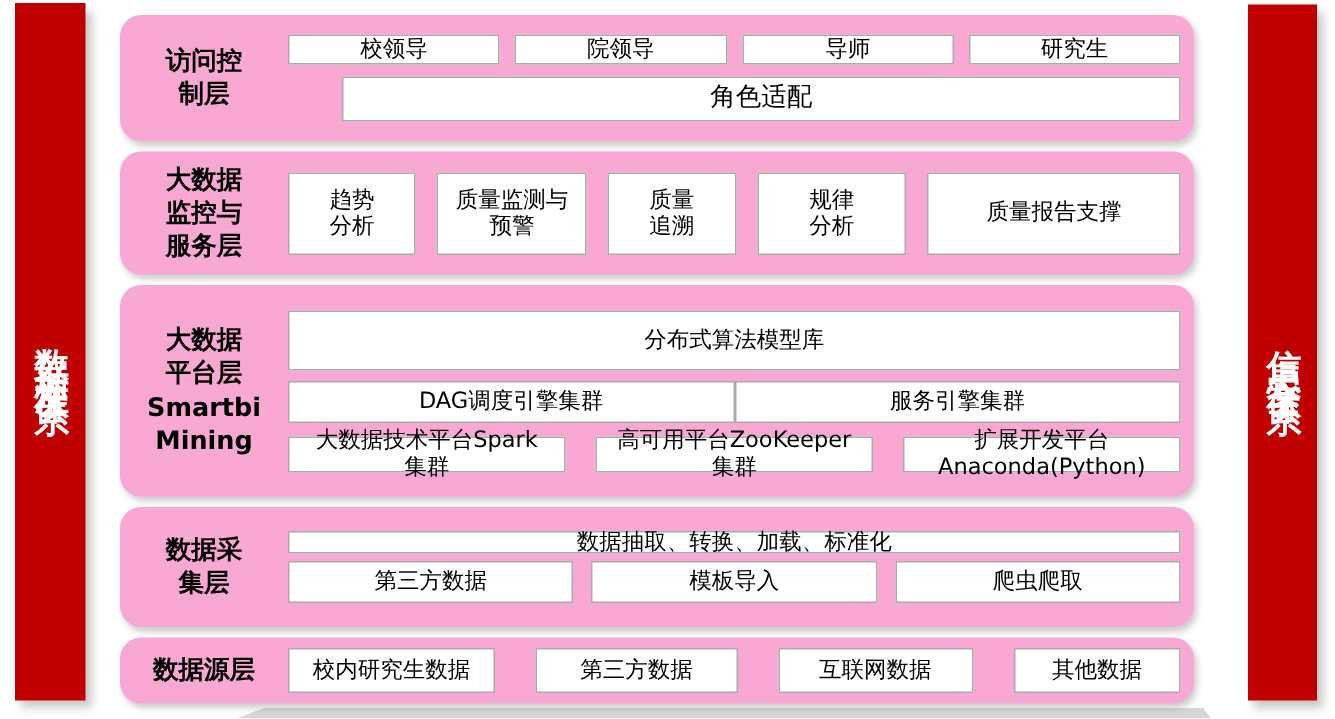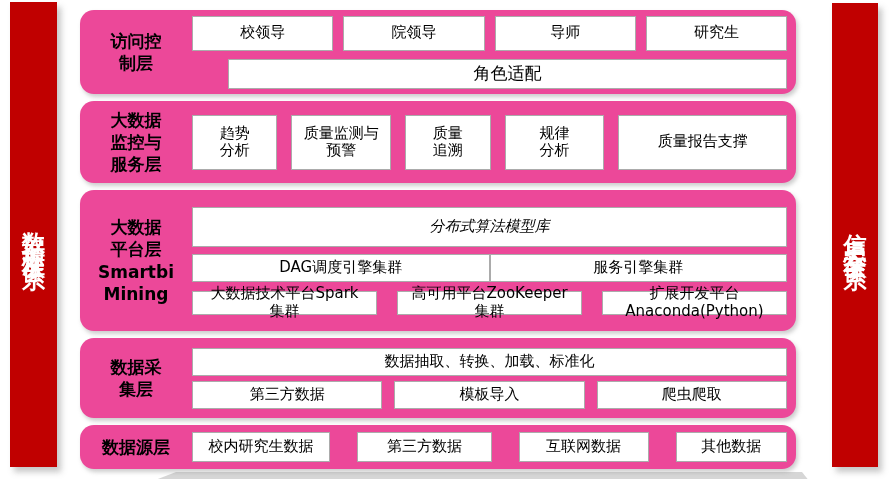--- a/index.html
+++ b/index.html
@@ -28,21 +28,21 @@
     background: #d6d6d6;
     clip-path: polygon(0 100%, 26px 0, calc(100% - 8px) 0, 100% 100%);
     z-index: 0;
   }
   
   .stack {
     position: absolute; left: 80px; top: 10px; width: 716px;
     display: flex; flex-direction: column; gap: 7px; z-index: 1;
   }
   .panel {
-    background: #ec4899; border-radius: 14px;
+    background: #f9a8d4; border-radius: 14px;
     box-shadow: 2px 3px 4px rgba(110,110,110,0.35);
     display: flex; align-items: stretch; box-sizing: border-box;
   }
   .p1 { height: 84px; }
   .p2 { height: 82px; }
   .p3 { height: 141px; }
   .p4 { height: 80px; justify-content: space-between; }
   .p5 { height: 44px; }
   .layer-label {
     width: 112px; flex: 0 0 112px;
@@ -58,32 +58,32 @@
   .box {
     background: #ffffff; border: 1.5px solid #ababab;
     display: flex; align-items: center; justify-content: center;
     text-align: center; color: #000; font-size: 15px; font-weight: 500;
     line-height: 1.15; white-space: pre-line; box-sizing: border-box;
     min-width: 0;
   }
   .big { font-size: 17px; margin-left: 36px; }
   
   .p1 .content { gap: 8px; }
-  .p1 .row-users .box { height: 35px; flex: 1; }
+  .p1 .row-users .box { height: 20px; flex: 1; }
   .p1 .row-users { gap: 10px; }
   .p1 .row-role .box { height: 30px; flex: 1; }
   .p2 .row { gap: 14px; justify-content: center; }
   .p2 .row .box { height: 55px; }
   .p3 .content { gap: 0; }
-  .p3 .row-model .box { height: 40px; flex: 1; font-style: italic; }
+  .p3 .row-model .box { height: 40px; flex: 1; }
   .p3 .row-engines { margin-top: 7px; gap: 0; }
   .p3 .row-engines .box { height: 28px; flex: 1; }
   .p3 .row-platforms { margin-top: 9px; gap: 20px; }
   .p3 .row-platforms .box { height: 24px; flex: 1; }
-  .p4 .row-etl .box { height: 28px; flex: 1; }
+  .p4 .row-etl .box { height: 15px; flex: 1; }
   .p4 .row-ways { margin-top: 5px; gap: 12px; }
   .p4 .row-ways .box { height: 28px; flex: 1; }
   .p5 .row { gap: 27px; }
   .p5 .row .box { height: 30px; }
 </style>
 </head>
 <body>
 
 <div class="canvas">
 

